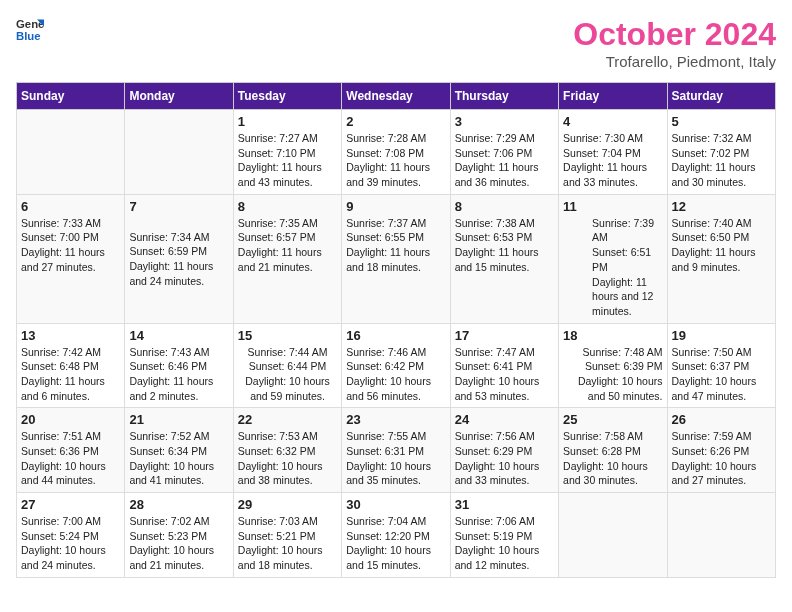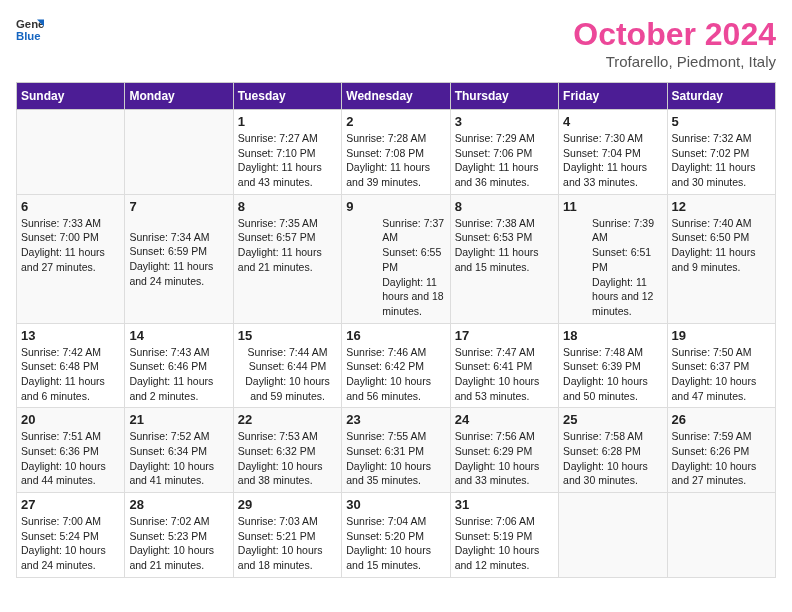--- a/index.html
+++ b/index.html
@@ -153,21 +153,21 @@
 Daylight: 11 hours and 24 minutes.</div>
         </td>
         <td>
           <span class="day-number">8</span>
           <div class="day-info" style="white-space: pre-line;">Sunrise: 7:35 AM
 Sunset: 6:57 PM
 Daylight: 11 hours and 21 minutes.</div>
         </td>
         <td>
           <span class="day-number">9</span>
-          <div class="day-info" style="white-space: pre-line; margin-left: 36px;">Sunrise: 7:37 AM
+          <div class="day-info" style="white-space: pre-line;">Sunrise: 7:37 AM
 Sunset: 6:55 PM
 Daylight: 11 hours and 18 minutes.</div>
         </td>
         <td>
           <span class="day-number">8</span>
           <div class="day-info" style="white-space: pre-line;">Sunrise: 7:38 AM
 Sunset: 6:53 PM
 Daylight: 11 hours and 15 minutes.</div>
         </td>
         <td>
@@ -209,21 +209,21 @@
 Daylight: 10 hours and 56 minutes.</div>
         </td>
         <td>
           <span class="day-number">17</span>
           <div class="day-info" style="white-space: pre-line;">Sunrise: 7:47 AM
 Sunset: 6:41 PM
 Daylight: 10 hours and 53 minutes.</div>
         </td>
         <td>
           <span class="day-number">18</span>
-          <div class="day-info" style="white-space: pre-line;">Sunrise: 7:48 AM
+          <div class="day-info" style="white-space: pre-line; text-align: right;">Sunrise: 7:48 AM
 Sunset: 6:39 PM
 Daylight: 10 hours and 50 minutes.</div>
         </td>
         <td>
           <span class="day-number">19</span>
           <div class="day-info" style="white-space: pre-line;">Sunrise: 7:50 AM
 Sunset: 6:37 PM
 Daylight: 10 hours and 47 minutes.</div>
         </td>
       </tr>
@@ -286,21 +286,21 @@
         </td>
         <td>
           <span class="day-number">29</span>
           <div class="day-info" style="white-space: pre-line;">Sunrise: 7:03 AM
 Sunset: 5:21 PM
 Daylight: 10 hours and 18 minutes.</div>
         </td>
         <td>
           <span class="day-number">30</span>
           <div class="day-info" style="white-space: pre-line;">Sunrise: 7:04 AM
-Sunset: 5:20 PM
+Sunset: 12:20 PM
 Daylight: 10 hours and 15 minutes.</div>
         </td>
         <td>
           <span class="day-number">31</span>
           <div class="day-info" style="white-space: pre-line;">Sunrise: 7:06 AM
 Sunset: 5:19 PM
 Daylight: 10 hours and 12 minutes.</div>
         </td>
         <td class="empty"></td>
         <td class="empty"></td>

